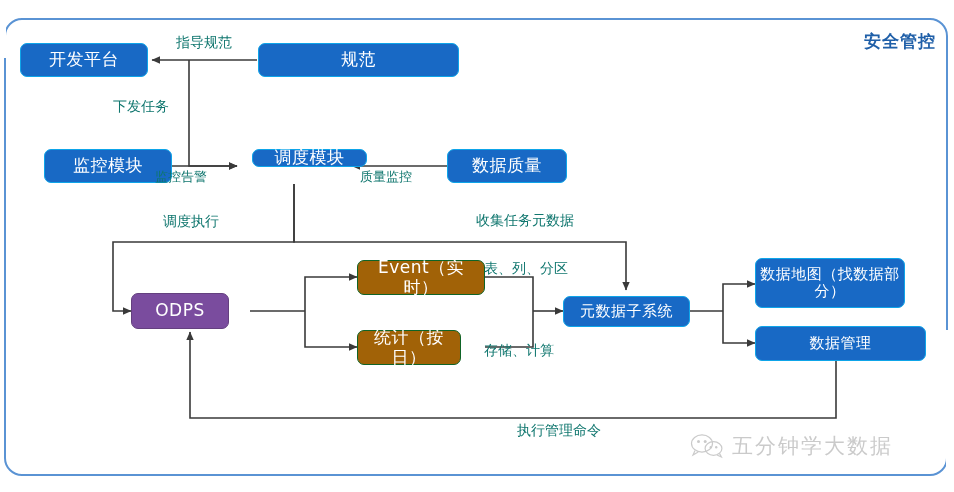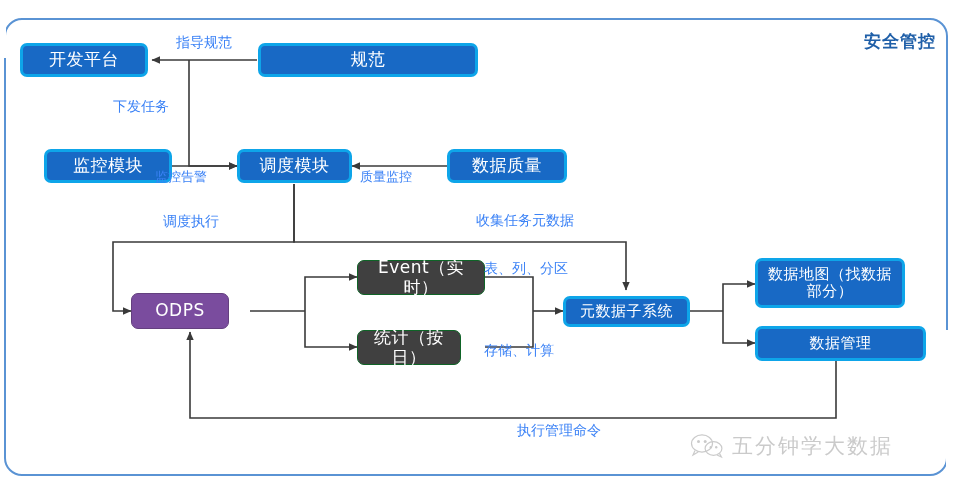--- a/index.html
+++ b/index.html
@@ -57,41 +57,41 @@
     align-items: center;
     justify-content: center;
     text-align: center;
     line-height: 1.15;
     font-size: 17px;
     letter-spacing: 0.5px;
     padding: 2px 4px;
   }
   .node.blue {
     background: #1869c5;
-    border: 3px solid #0ea5e9;
+    border: 1px solid #0ea5e9;
   }
   .node.green {
     background: #17772f;
     border: 1px solid #11function;
   }
   .node.green {
-    background: #404040;
+    background: #a16207;
     border: 1px solid #0f6427;
   }
   .node.purple {
     background: #7a4c9e;
     border: 1px solid #64407f;
   }
   .node.small-text { font-size: 15px; }
 
   
   .edge-label {
     position: absolute;
     font-size: 14px;
-    color: #3b82f6;
+    color: #0f766e;
     white-space: nowrap;
     background: transparent;
   }
   .edge-label.sm { font-size: 13px; }
 
   
   #wires {
     position: absolute;
     left: 0; top: 0;
     width: 954px;
@@ -160,25 +160,25 @@
       <path d="M690,311 L723,311"></path>
       <path d="M723,311 L723,284 L755,284" marker-end="url(#ah)"></path>
       <path d="M723,311 L723,343 L755,343" marker-end="url(#ah)"></path>
 
       <path d="M836,361 L836,418 L190,418 L190,332" marker-end="url(#ah)"></path>
     </g>
   </svg>
 
   <div class="node blue" style="left:20px;  top:43px;  width:128px; height:34px;">开发平台</div>
 
-  <div class="node blue" style="left:258px; top:43px;  width:220px; height:34px;">规范</div>
+  <div class="node blue" style="left:258px; top:43px;  width:201px; height:34px;">规范</div>
 
   <div class="node blue" style="left:20px;  top:149px; width:128px; height:34px;margin-left:24px;">监控模块</div>
 
-  <div class="node blue" style="left:237px; top:149px; width:115px; height:34px;">调度模块</div>
+  <div class="node blue" style="left:252px; top:149px; width:115px; height:18px;">调度模块</div>
 
   <div class="node blue" style="left:447px; top:149px; width:120px; height:34px;">数据质量</div>
 
   <div class="node purple" style="left:131px; top:293px; width:98px; height:36px;">ODPS</div>
 
   <div class="node green" style="left:357px; top:260px; width:128px; height:35px;">Event（实时）</div>
 
   <div class="node green" style="left:357px; top:330px; width:104px; height:35px;">统计（按日）</div>
 
   <div class="node blue small-text" style="left:755px; top:258px; width:150px; height:50px;">数据地图（找数据部分）</div>

